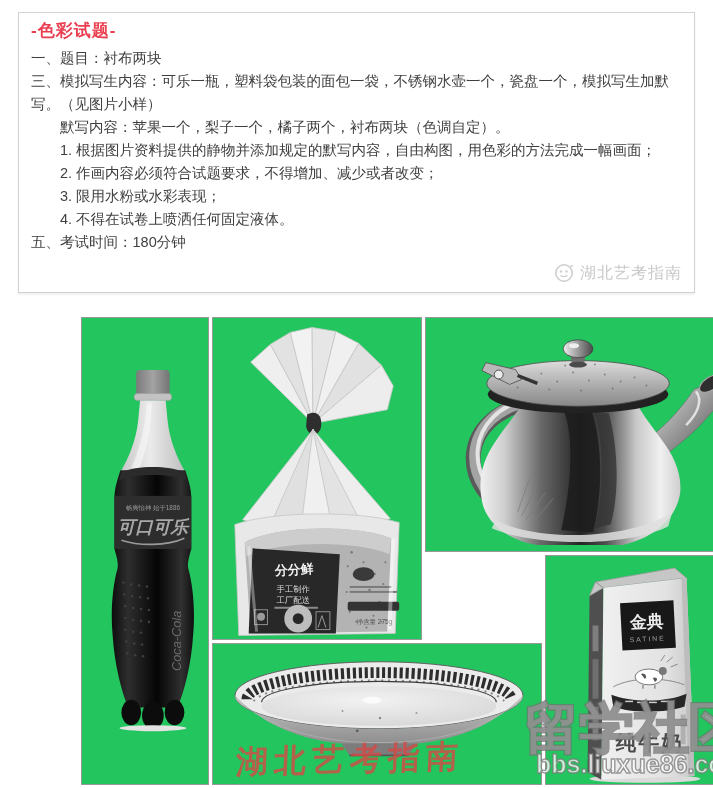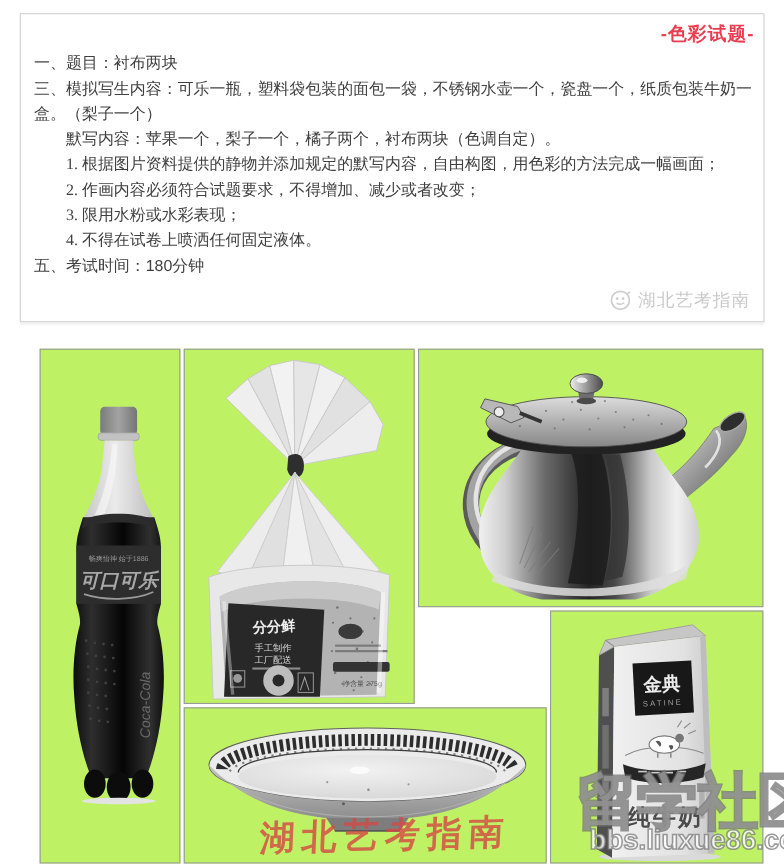--- a/index.html
+++ b/index.html
@@ -13,36 +13,37 @@
   }
 
   
   .exam-card {
     position:absolute; left:18px; top:12px; width:677px; height:281px;
     background:#fff; border:1px solid #d2d2d2;
     box-shadow:0 2px 2px rgba(0,0,0,0.06);
     padding:7px 8px 0 12px;
   }
   .exam-title {
-    text-align:right; color:#ea3e50; font-weight:bold;
+    text-align:left; color:#ea3e50; font-weight:bold;
     font-size:17px; line-height:21px; margin-bottom:6px;
     letter-spacing:1px;
   }
   .exam-line { font-size:14.5px; line-height:23px; color:#3f3f3f; }
-  .exam-line.indent { padding-left:29px;font-family:Liberation Serif, serif; }
+  .exam-line.indent { padding-left:29px; }
   .card-watermark {
     position:absolute; right:12px; bottom:8px;
     display:flex; align-items:center; gap:5px;
     color:#c9c9c9; font-size:16px; letter-spacing:1px;
   }
 
   
   .photo-cell {
-    position:absolute; background:#bef264; border:1px solid #999;
+    position:absolute; background:#22c55e; border:1px solid #999;
     overflow:hidden;
+    margin-left:45px;
   }
   .cell-cola   { left:36px;  top:317px; width:128px; height:468px; }
   .cell-bread  { left:167px; top:317px; width:210px; height:323px; }
   .cell-kettle { left:380px; top:317px; width:314px; height:235px; }
   .cell-plate  { left:167px; top:643px; width:330px; height:142px; }
   .cell-milk   { left:500px; top:555px; width:194px; height:230px; }
   .photo-cell svg { display:block; width:100%; height:100%; }
 
   
   .stamp-red {
@@ -67,21 +68,21 @@
     -webkit-text-stroke:1.4px rgba(120,120,120,0.75);
     pointer-events:none;
   }
 </style>
 </head>
 <body>
 
 <div class="exam-card">
   <div class="exam-title">-色彩试题-</div>
   <div class="exam-line">一、题目：衬布两块</div>
-  <div class="exam-line">三、模拟写生内容：可乐一瓶，塑料袋包装的面包一袋，不锈钢水壶一个，瓷盘一个，纸质包装牛奶一盒。（梨子一个）</div>
+  <div class="exam-line">三、模拟写生内容：可乐一瓶，塑料袋包装的面包一袋，不锈钢水壶一个，瓷盘一个，模拟写生加默写。（见图片小样）</div>
   <div class="exam-line indent">默写内容：苹果一个，梨子一个，橘子两个，衬布两块（色调自定）。</div>
   <div class="exam-line indent">1. 根据图片资料提供的静物并添加规定的默写内容，自由构图，用色彩的方法完成一幅画面；</div>
   <div class="exam-line indent">2. 作画内容必须符合试题要求，不得增加、减少或者改变；</div>
   <div class="exam-line indent">3. 限用水粉或水彩表现；</div>
   <div class="exam-line indent">4. 不得在试卷上喷洒任何固定液体。</div>
   <div class="exam-line">五、考试时间：180分钟</div>
 
   <div class="card-watermark">
     <svg width="22" height="22" viewBox="0 0 22 22">
       <circle cx="11" cy="11" r="8.2" fill="none" stroke="#cecece" stroke-width="1.6"></circle>

